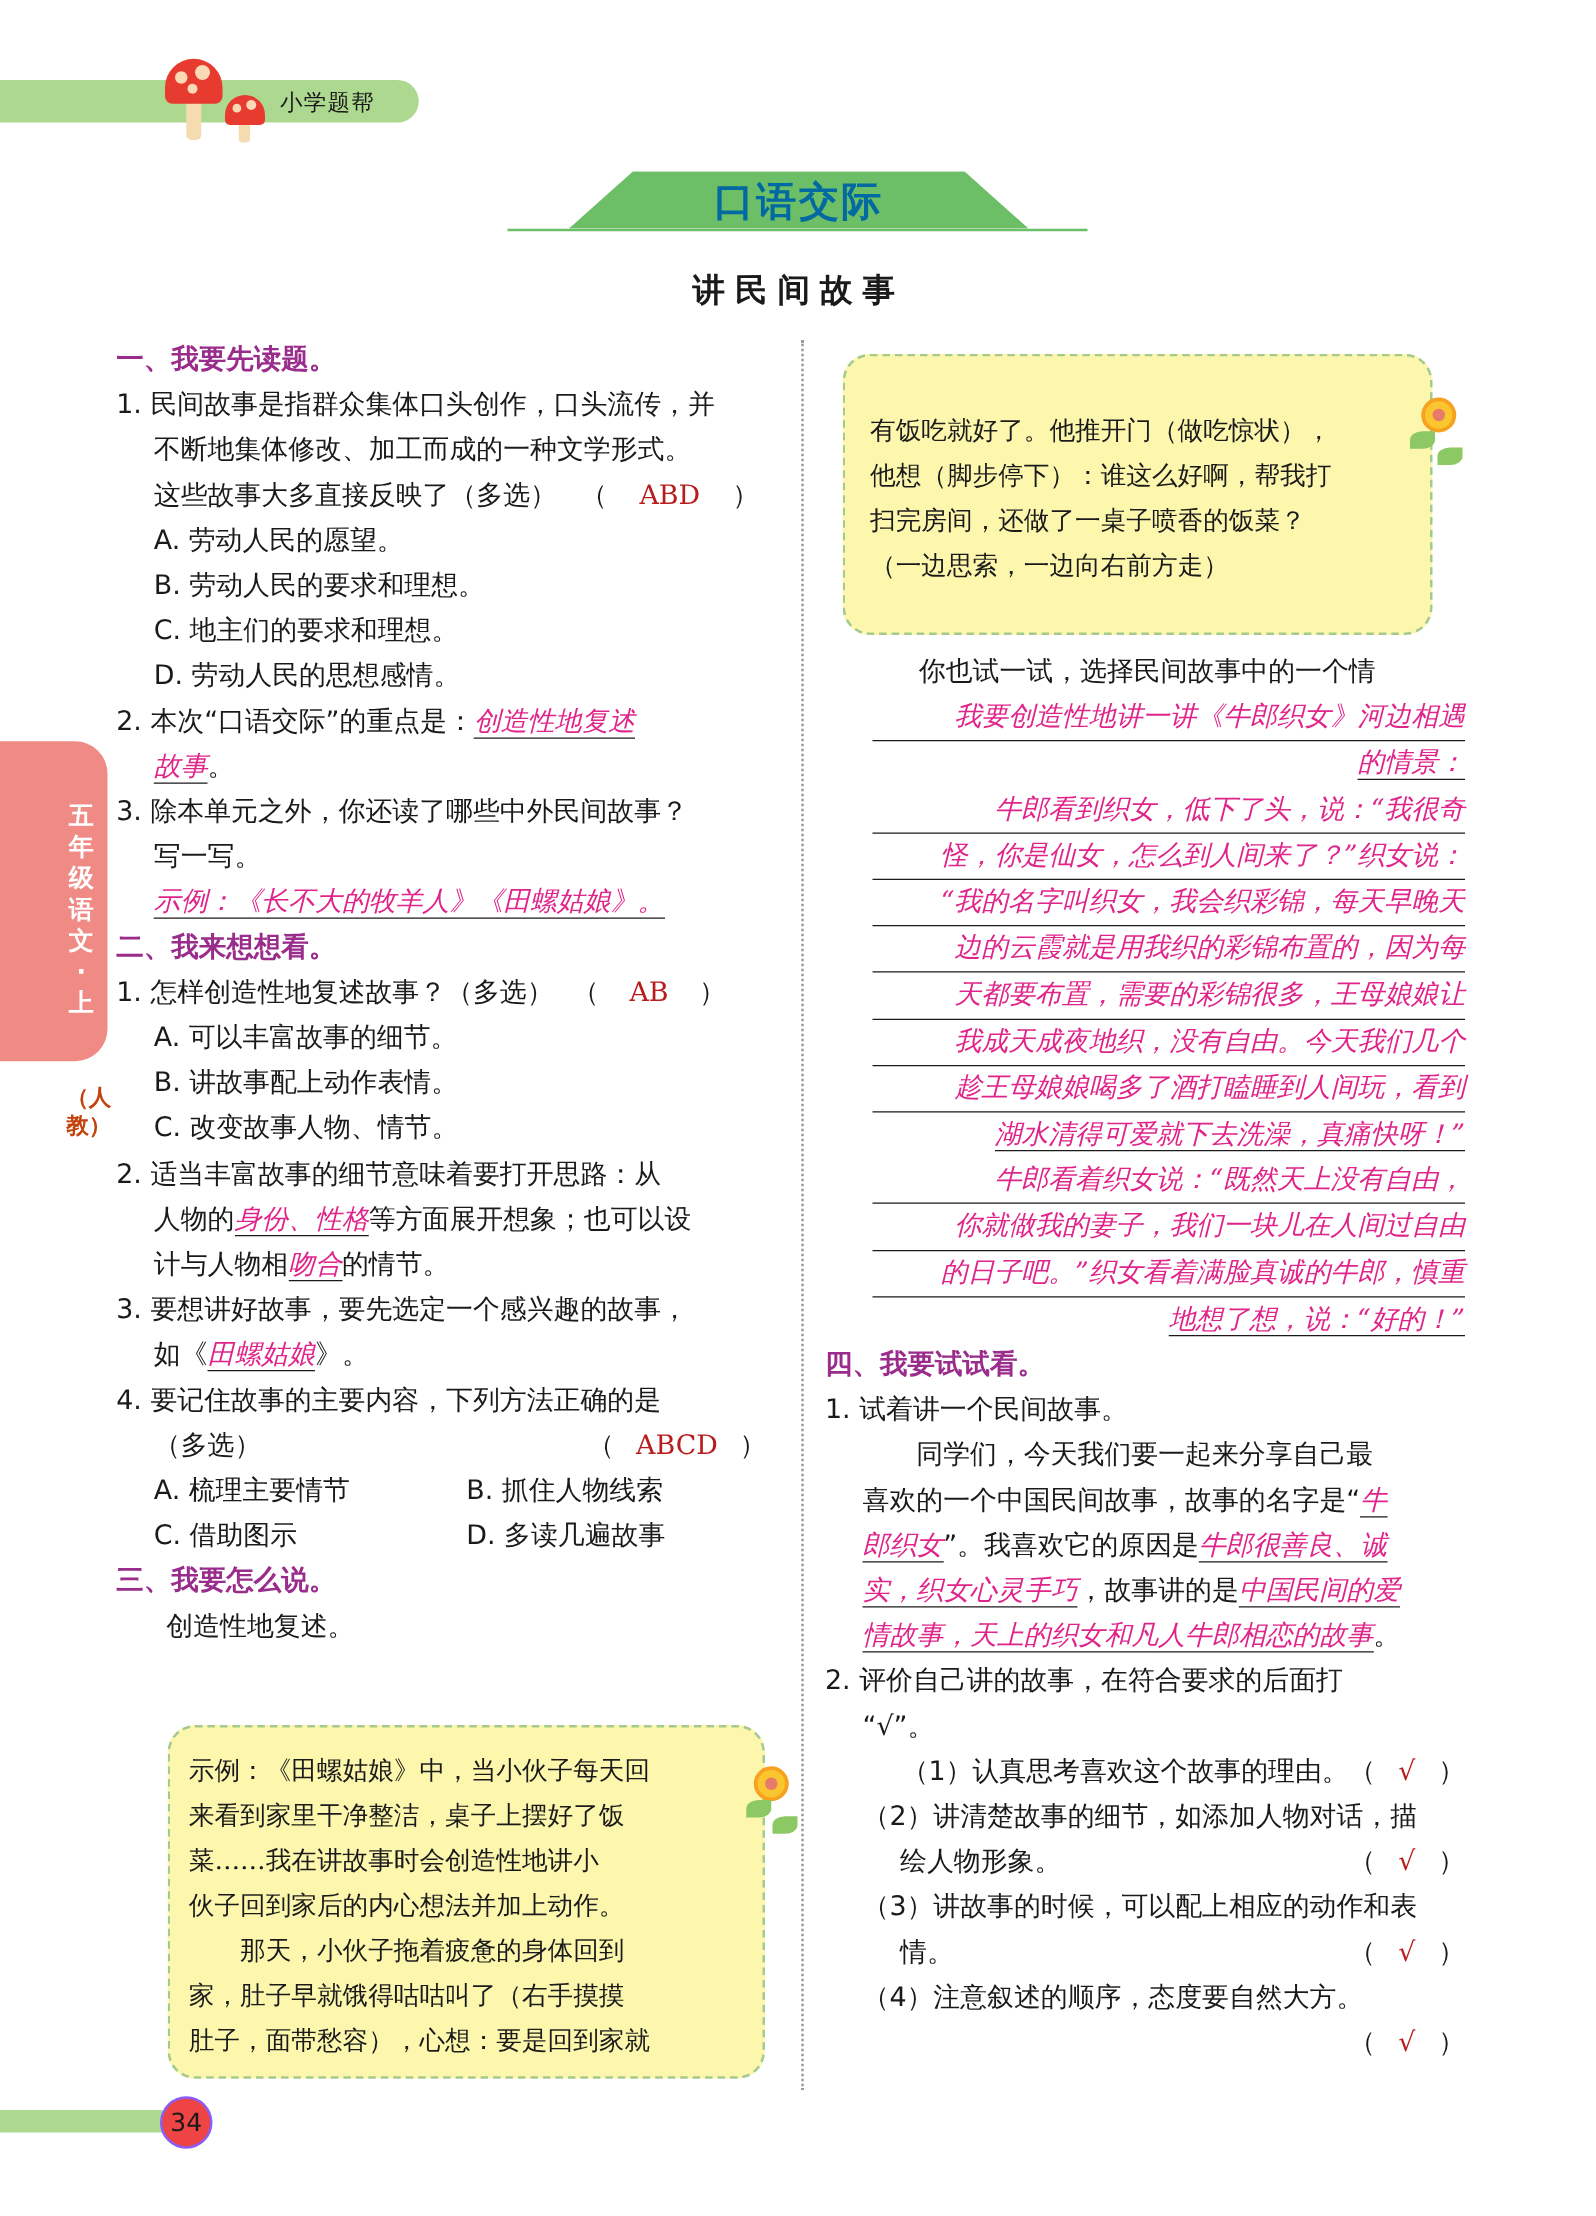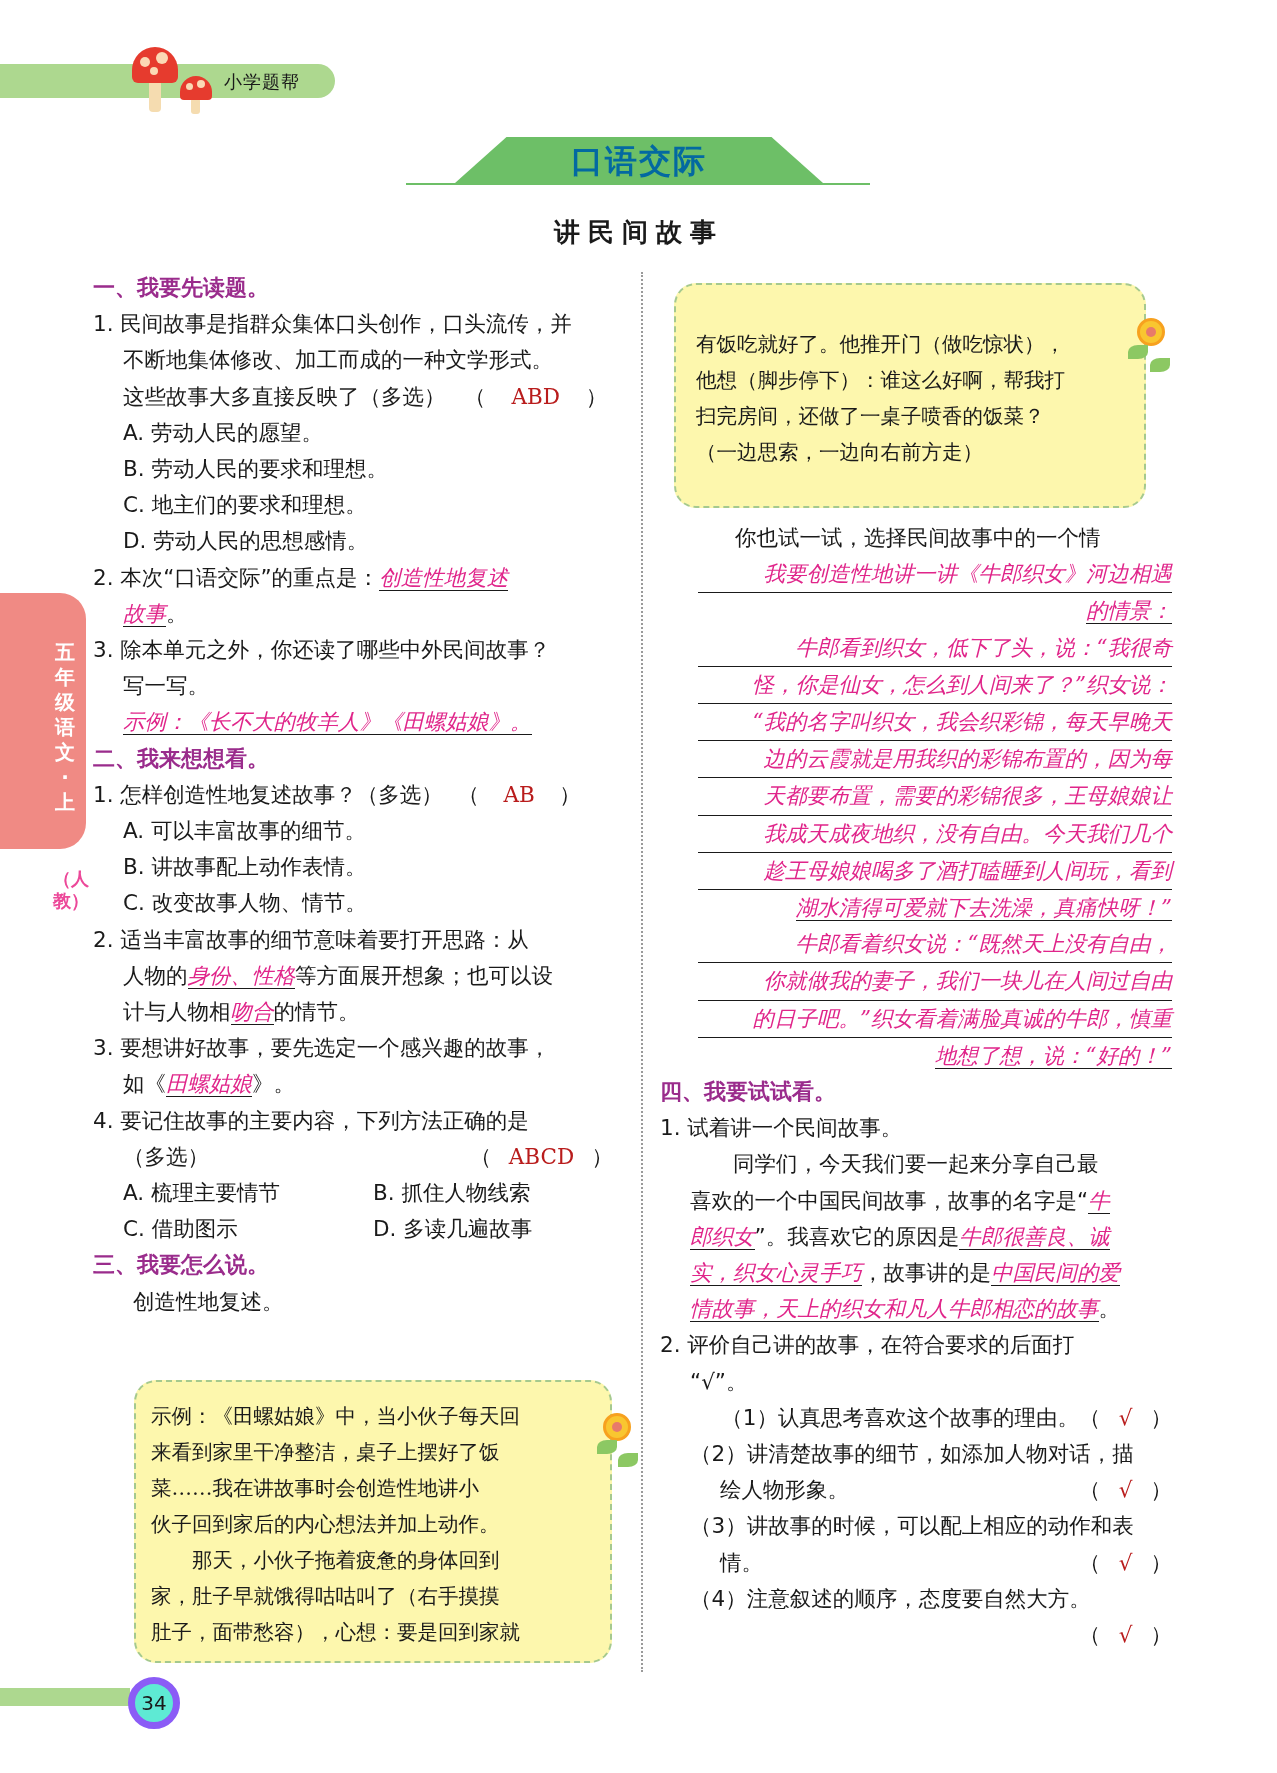--- a/index.html
+++ b/index.html
@@ -13,25 +13,25 @@
   .mush-small { left:180px; top:76px; width:32px; height:24px; background:#e63b2e; border-radius:16px 16px 4px 4px; }
   .mush-small-stem { left:191px; top:98px; width:9px; height:16px; background:#f5dcb0; border-radius:3px; }
   .dot { position:absolute; background:#fbd9b5; border-radius:50%; }
   .title-banner-line { left:406px; top:183px; width:464px; height:2px; background:#6dbf67; }
   .title-banner { left:455px; top:137px; width:368px; height:46px; background:#6dbf67;
                   clip-path: polygon(14% 0, 86% 0, 100% 100%, 0 100%); border-radius:10px 10px 0 0; }
   .title-text { left:455px; top:140px; width:368px; text-align:center; color:#0369a1; font-size:32px; font-weight:bold; letter-spacing:2px; }
   .subtitle { left:400px; top:215px; width:478px; text-align:center; font-family:"DejaVu Serif", serif; font-size:26px; font-weight:bold; letter-spacing:8px; }
   .sidetab { left:0; top:593px; width:86px; height:256px; background:#f08a84; border-radius:0 26px 26px 0; }
   .sidetab-text { left:52px; top:640px; width:26px; color:#fff; font-size:20px; font-weight:bold; line-height:25px; text-align:center; }
-  .sidetab-sub { left:53px; top:868px; width:22px; color:#ec4899; font-size:18px; font-weight:bold; line-height:22px; text-align:center; }
+  .sidetab-sub { left:53px; top:868px; width:22px; color:#c2410c; font-size:18px; font-weight:bold; line-height:22px; text-align:center; }
   .divider { left:641px; top:272px; width:0; height:1400px; border-left:2px dotted #9a9a9a; }
   .bottombar { left:0; top:1688px; width:130px; height:18px; background:#add88f; }
-  .pagenum { left:128px; top:1677px; width:38px; height:38px; border:7px solid #8b5cf6; border-radius:50%;
-             background:#5eead4; text-align:center; line-height:38px; font-size:20px; }
+  .pagenum { left:128px; top:1677px; width:38px; height:38px; border:2px solid #8b5cf6; border-radius:50%;
+             background:#ef4444; text-align:center; line-height:38px; font-size:20px; }
   .col { position:absolute; font-size:21.5px; line-height:36.2px; }
   .col-left { left:93px; top:270px; width:520px; }
   .col-right { left:660px; top:520px; width:512px; }
   .sec { color:#9a2c8c; font-weight:bold; font-size:22px; }
   .line { white-space:nowrap; }
   .ind1 { padding-left:30px; }
   .ind2 { padding-left:60px; }
   .ans { color:#b91c1c; font-family:"DejaVu Serif", serif; }
   .ul { border-bottom:1.5px solid #1a1a1a; }
   .hw { color:#e0258a; font-family:"DejaVu Serif", serif; font-style:italic;text-align:right; }

